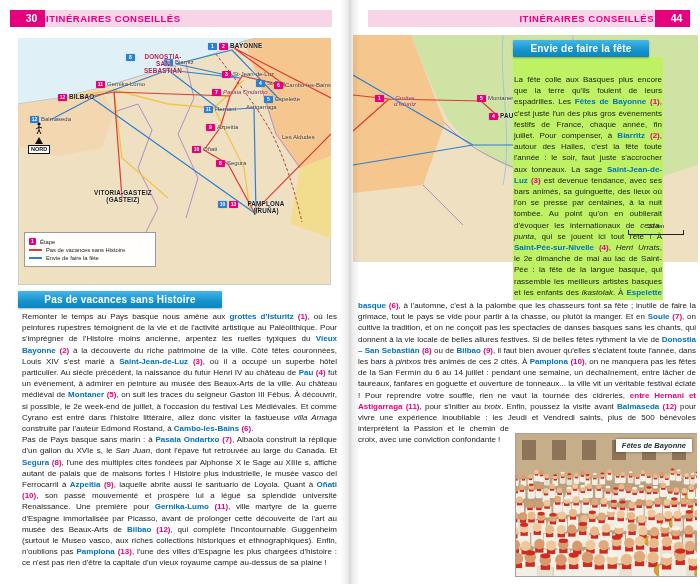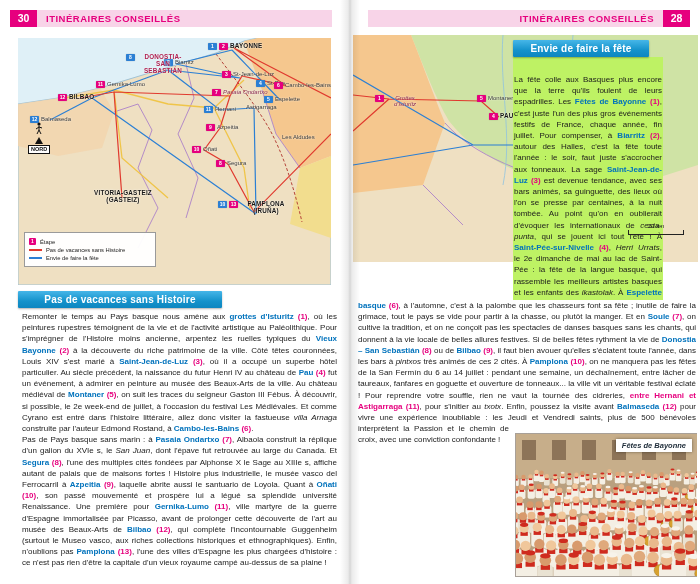--- a/index.html
+++ b/index.html
@@ -7,21 +7,21 @@
   .page{position:absolute;top:0;height:584px;width:350px;background:#ffffff;overflow:hidden;}
   #page-left{left:0;}
   #page-right{left:350px;}
   #gutter{position:absolute;left:340px;top:0;width:20px;height:584px;z-index:60;pointer-events:none;
     background:linear-gradient(90deg,rgba(0,0,0,0) 0%,rgba(0,0,0,0.08) 40%,rgba(0,0,0,0.16) 50%,rgba(0,0,0,0.08) 60%,rgba(0,0,0,0) 100%);}
 
   
   .header{position:absolute;top:10px;height:17px;background:#f8d4e8;z-index:20;}
   #page-left .header{left:10px;width:322px;}
   #page-right .header{left:18px;width:322px;}
-  .pagenum{position:absolute;top:0;width:27px;height:17px;background:#e6007e;color:#fff;font-weight:bold;font-size:10.5px;line-height:17px;text-align:center;}
+  .pagenum{position:absolute;top:0;width:27px;height:17px;background:#e6007e;color:#fff;font-weight:bold;font-size:10.5px;line-height:17px;text-align:center;padding-left:8px;}
   #page-left .pagenum{left:0;}
   #page-right .pagenum{right:0;}
   .header-title{position:absolute;top:0;line-height:17px;color:#e6007e;font-weight:bold;font-size:9.5px;letter-spacing:0.5px;}
   #page-left .header-title{left:36px;}
   #page-right .header-title{right:36px;}
 
   
   .map{position:absolute;overflow:hidden;}
   #map-left{left:18px;top:38px;width:313px;height:247px;}
   #map-right{left:3px;top:35px;width:345px;height:227px;}
@@ -201,21 +201,21 @@
     <div class="section-banner" id="banner-left">Pas de vacances sans Histoire</div>
 
     <div class="bodytext" id="text-left">
       <p><span class="seg-plain">Remonter le temps au Pays basque nous amène aux </span><span class="seg-place">grottes d'Isturitz </span><span class="seg-num">(1)</span><span class="seg-plain">, où les peintures rupestres témoignent de la vie et de l'activité artistique au Paléolithique. Pour s'imprégner de l'Histoire moins ancienne, arpentez les ruelles typiques du </span><span class="seg-place">Vieux Bayonne </span><span class="seg-num">(2)</span><span class="seg-plain"> à la découverte du riche patrimoine de la ville. Côté têtes couronnées, Louis XIV s'est marié à </span><span class="seg-place">Saint-Jean-de-Luz </span><span class="seg-num">(3)</span><span class="seg-plain">, où il a occupé un superbe hôtel particulier. Au siècle précédent, la naissance du futur Henri IV au château de </span><span class="seg-place">Pau </span><span class="seg-num">(4)</span><span class="seg-plain"> fut un événement, à admirer en peinture au musée des Beaux-Arts de la ville. Au château médiéval de </span><span class="seg-place">Montaner </span><span class="seg-num">(5)</span><span class="seg-plain">, on suit les traces du seigneur Gaston III Fébus. À découvrir, si possible, le 2e week-end de juillet, à l'occasion du festival Les Médiévales. Et comme Cyrano est entré dans l'histoire littéraire, allez donc visiter la fastueuse </span><span class="seg-it">villa Arnaga</span><span class="seg-plain"> construite par l'auteur Edmond Rostand, à </span><span class="seg-place">Cambo-les-Bains </span><span class="seg-num">(6)</span><span class="seg-plain">.</span></p>
       <p><span class="seg-plain">Pas de Pays basque sans marin : à </span><span class="seg-place">Pasaia Ondartxo </span><span class="seg-num">(7)</span><span class="seg-plain">, Albaola construit la réplique d'un galion du XVIe s, le </span><span class="seg-it">San Juan</span><span class="seg-plain">, dont l'épave fut retrouvée au large du Canada. Et </span><span class="seg-place">Segura </span><span class="seg-num">(8)</span><span class="seg-plain">, l'une des multiples cités fondées par Alphonse X le Sage au XIIIe s, affiche autant de palais que de maisons fortes ! Histoire plus industrielle, le musée vasco del Ferrocarril à </span><span class="seg-place">Azpeitia </span><span class="seg-num">(9)</span><span class="seg-plain">, laquelle abrite aussi le santuario de Loyola. Quant à </span><span class="seg-place">Oñati </span><span class="seg-num">(10)</span><span class="seg-plain">, son passé mouvementé et prospère lui a légué sa splendide université Renaissance. Une première pour </span><span class="seg-place">Gernika-Lumo </span><span class="seg-num">(11)</span><span class="seg-plain">, ville martyre de la guerre d'Espagne immortalisée par Picasso, avant de prolonger cette découverte de l'art au musée des Beaux-Arts de </span><span class="seg-place">Bilbao </span><span class="seg-num">(12)</span><span class="seg-plain">, qui complète l'incontournable Guggenheim (surtout le Museo vasco, aux riches collections historiques et ethnographiques). Enfin, n'oublions pas </span><span class="seg-place">Pamplona </span><span class="seg-num">(13)</span><span class="seg-plain">, l'une des villes d'Espagne les plus chargées d'histoire : ce n'est pas rien d'être la capitale d'un vieux royaume campé au-dessus de sa plaine !</span></p>
     </div>
   </div>
 
   <div class="page" id="page-right">
     <div class="header">
-      <div class="pagenum">28</div>
+      <div class="pagenum">44</div>
       <div class="header-title">ITINÉRAIRES CONSEILLÉS</div>
     </div>
 
     <div class="map" id="map-right">
       <svg class="base" width="345" height="227" viewBox="0 0 345 227">
         <rect width="345" height="227" fill="#efe0c2"></rect>
         <path d="M58,0 L345,0 L345,130 L250,160 C190,150 130,130 96,86 C82,62 70,30 58,0 Z" fill="#cfe3a5"></path>
         <path d="M0,0 L58,0 C70,30 82,64 92,88 L70,150 L0,158 Z" fill="#f5c78e"></path>
         <path d="M92,88 C120,120 170,140 250,160 M70,150 L110,190" fill="none" stroke="#b48cc8" stroke-width="1"></path>
         <path d="M150,0 C146,50 160,100 150,150 M220,0 C214,60 230,120 222,170" fill="none" stroke="#8fc3e0" stroke-width="0.8"></path>

